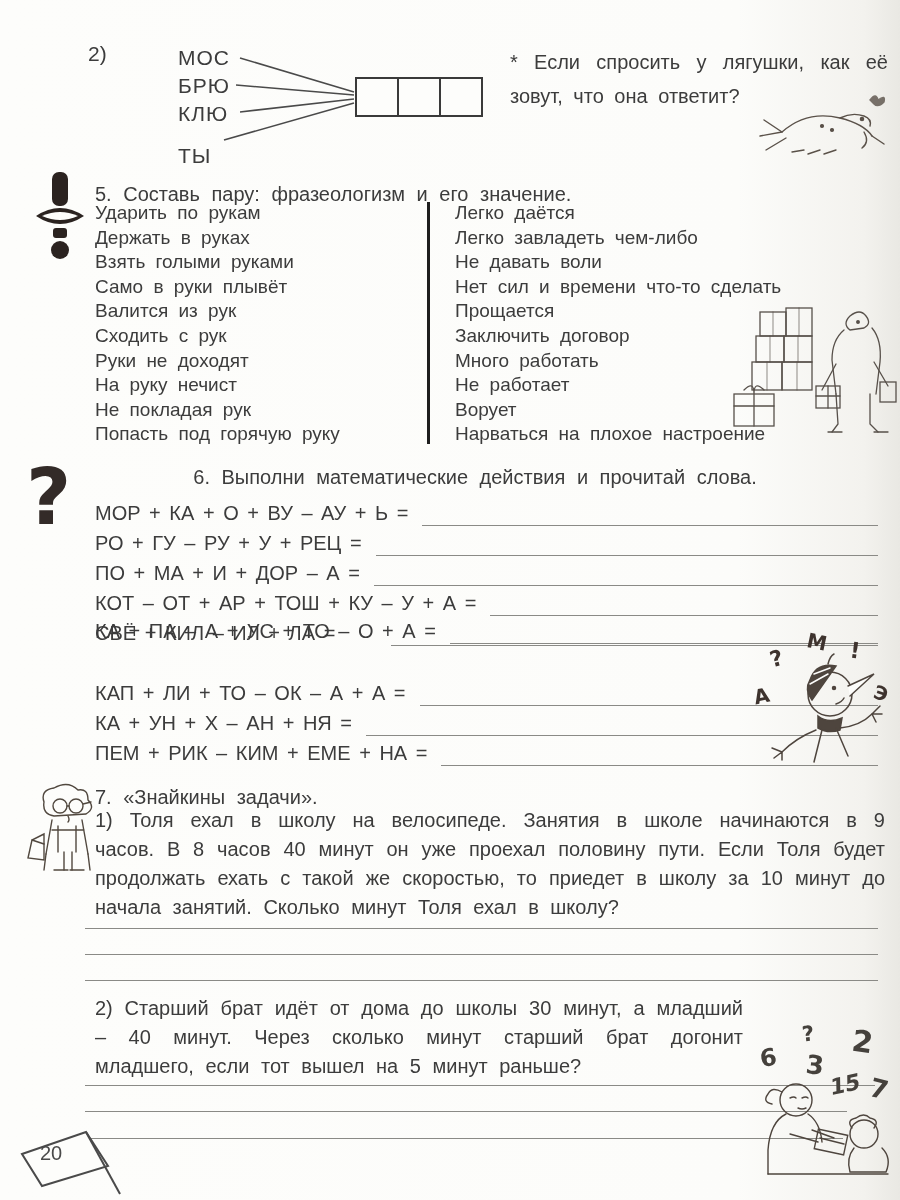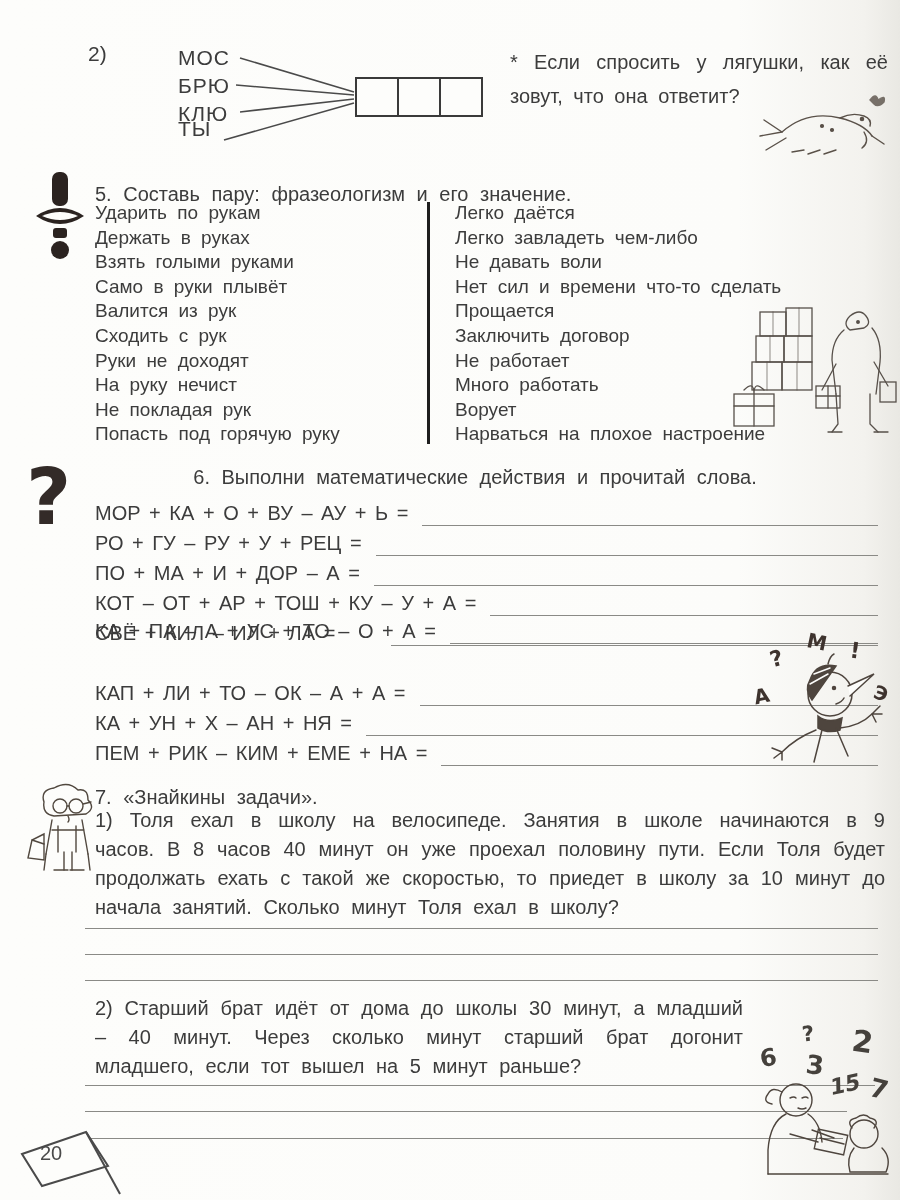--- a/index.html
+++ b/index.html
@@ -11,21 +11,21 @@
     overflow:hidden;
   }
   .page{
     position:absolute;inset:0;
     background:linear-gradient(90deg,#fdfdfb 0%,#fcfcfa 82%,#f3f2ee 96%,#e9e8e3 100%);
   }
   .abs{position:absolute;}
   
   .ex2-label{left:88px;top:42px;font-size:21px;}
   .syll{left:178px;width:70px;font-size:21px;letter-spacing:1px;}
-  .syll0{top:46px}.syll1{top:74px}.syll2{top:102px}.syll3{top:117px}
+  .syll0{top:46px}.syll1{top:74px}.syll2{top:102px}.syll3{top:144px}
   .converge{left:212px;top:40px;}
   .cellrow{left:355px;top:77px;display:flex;}
   .cell{width:40px;height:36px;border:2px solid #3a3a3a;border-left:none;background:#fdfdfb;}
   .cell:first-child{border-left:2px solid #3a3a3a;}
   .ex2-note{left:510px;top:45px;width:378px;font-size:20px;line-height:34px;text-align:justify;word-spacing:5px;}
   
   .hdr{font-size:20px;word-spacing:6px;}
   .ex5-hdr{left:95px;top:183px;width:700px;}
   .ex6-hdr{left:95px;top:466px;width:760px;text-align:center;}
   .ex7-hdr{left:95px;top:786px;width:700px;}
@@ -135,22 +135,22 @@
 
   <div class="abs divider"></div>
 
   <div class="abs col col-right">
     <div>Легко даётся</div>
     <div>Легко завладеть чем-либо</div>
     <div>Не давать воли</div>
     <div>Нет сил и времени что-то сделать</div>
     <div>Прощается</div>
     <div>Заключить договор</div>
+    <div>Много работать</div>
     <div>Не работает</div>
-    <div>Много работать</div>
     <div>Ворует</div>
     <div>Нарваться на плохое настроение</div>
   </div>
 
   <svg class="abs" style="left:732px;top:294px;" width="165" height="142" viewBox="0 0 165 142">
     <g stroke="#57504a" stroke-width="1.3" fill="none" stroke-linecap="round">
       <rect x="28" y="18" width="26" height="24"></rect>
         <rect x="54" y="14" width="26" height="28"></rect>
       <rect x="24" y="42" width="28" height="26"></rect>
         <rect x="52" y="42" width="28" height="26"></rect>

